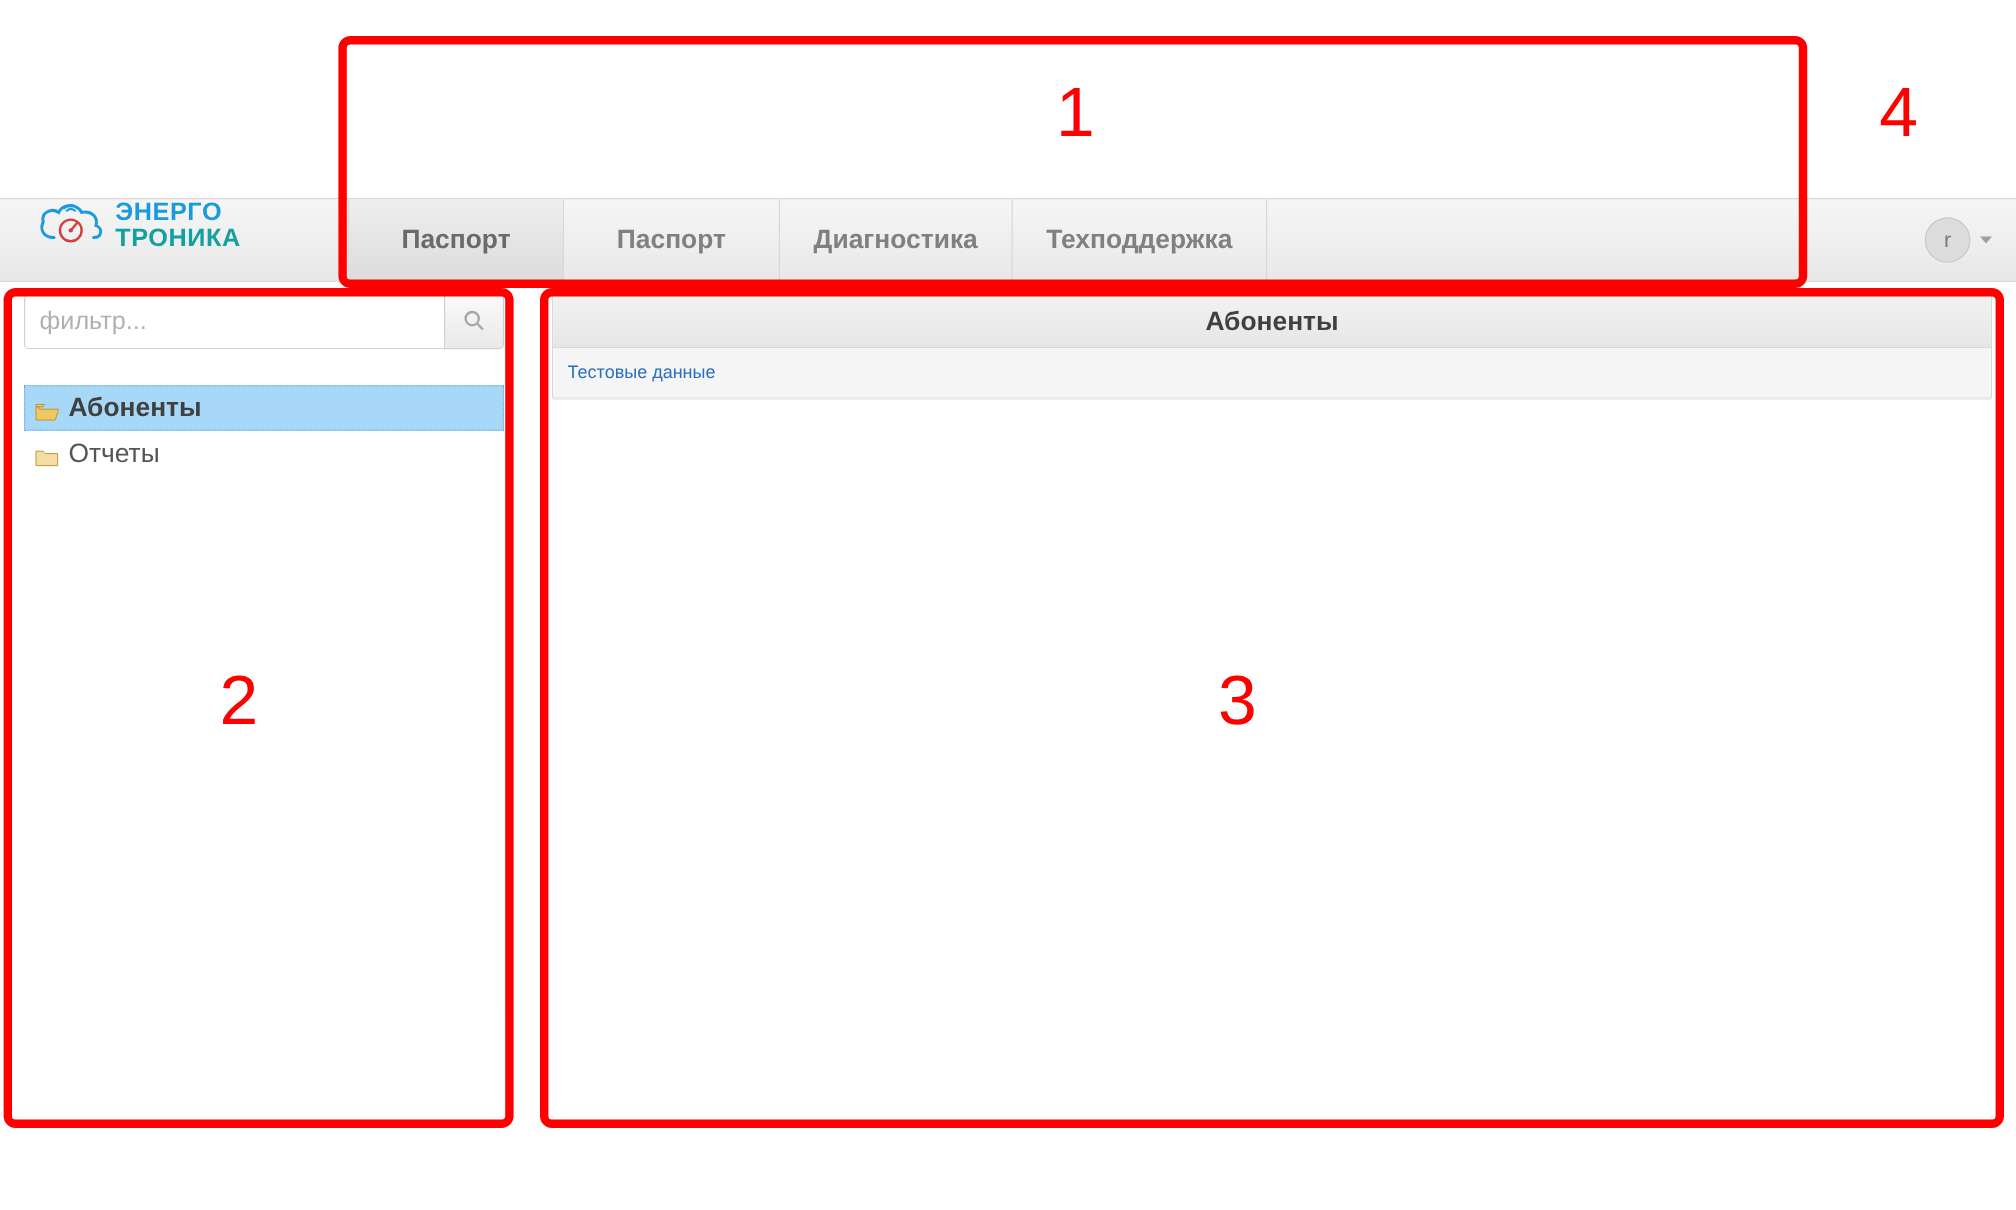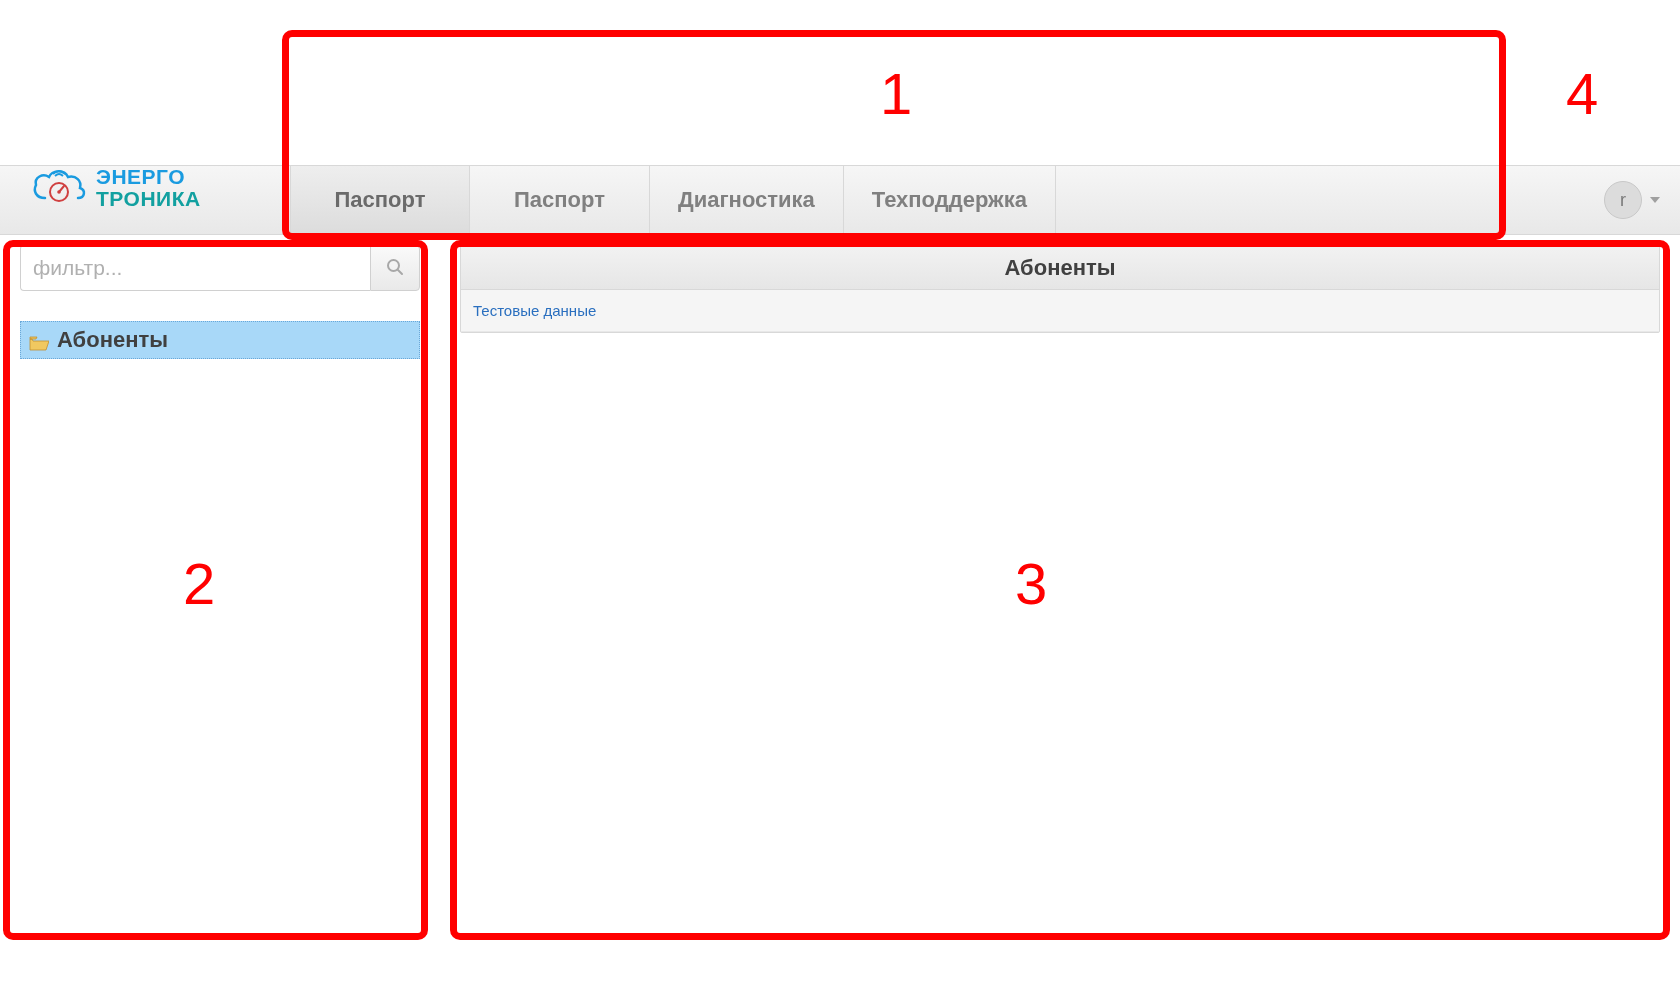--- a/index.html
+++ b/index.html
@@ -292,20 +292,28 @@
 
     <div class="tree">
       <div class="tree-item selected open">
         <span class="folder-icon folder-icon-open">
           <svg width="20" height="16" viewBox="0 0 20 16">
               <path d="M1 3 L1 14 L17 14 L20 5 L4 5 L3 3 Z M1 3 L7 3 L8 1 L1 1 Z" fill="#f0c860" stroke="#c09030" stroke-width="0.8"></path>
             </svg>
         </span>
         <span>Абоненты</span>
       </div>
+      <div class="tree-item">
+        <span class="folder-icon folder-icon-closed">
+          <svg width="20" height="16" viewBox="0 0 20 16">
+              <path d="M1 2 L7 2 L9 4 L19 4 L19 14 L1 14 Z" fill="#f5dfa0" stroke="#c09030" stroke-width="0.8"></path>
+            </svg>
+        </span>
+        <span>Отчеты</span>
+      </div>
     </div>
   </div>
 
   <div class="main-panel">
     <div class="main-panel-inner">
       <div class="panel-header">
         <span>Абоненты</span>
       </div>
       <div class="panel-row">
         <a class="panel-link">Тестовые данные</a>

